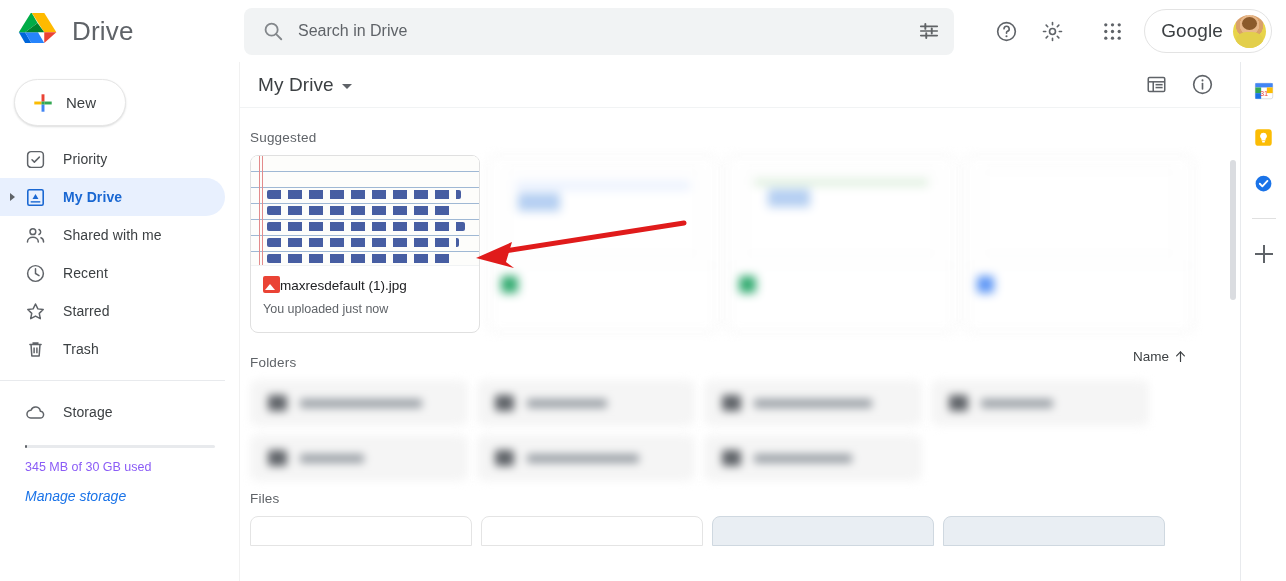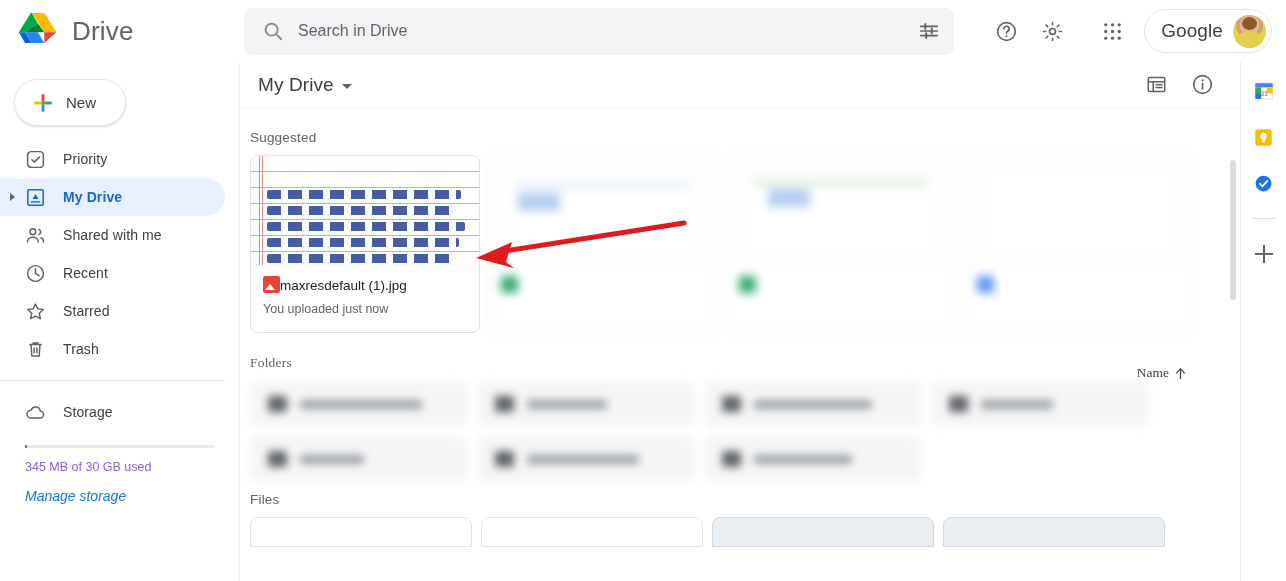--- a/index.html
+++ b/index.html
@@ -122,21 +122,21 @@
     padding: 0 18px 0 10px;
     border-bottom: 1px solid #f1f3f4;
   }
   .crumb { display: flex; align-items: center; gap: 8px; cursor: pointer; padding: 4px 8px; border-radius: 4px; }
   .crumb-title { font-size: 19px; color: #3c4043; letter-spacing: .1px; }
   .crumb-caret { width: 0; height: 0; border-top: 5px solid #5f6368; border-left: 5px solid transparent; border-right: 5px solid transparent; margin-top: 3px; }
   .hdr-right { margin-left: auto; display: flex; align-items: center; gap: 6px; }
 
   .scroll-area { flex: 1; overflow: hidden; position: relative; padding: 0 0 0 10px; }
   .section-title { font-size: 13.5px; color: #5f6368; margin: 22px 0 10px 0; letter-spacing: .2px; }
-  .section-row { display: flex; align-items: flex-end; font-family: Liberation Serif, serif; }
+  .section-row { display: flex; align-items: center; }
   .sort-ctl { margin-left: auto; margin-right: 52px; display: flex; align-items: center; gap: 4px; cursor: pointer; font-size: 13.5px; color: #3c4043; }
 
   
   .sugg-grid { display: flex; gap: 8px; }
   .sugg-card {
     width: 230px; height: 178px;
     border: 1px solid #e0e0e0; border-radius: 8px;
     background: #fff; overflow: hidden; cursor: pointer;
     display: flex; flex-direction: column;
   }

